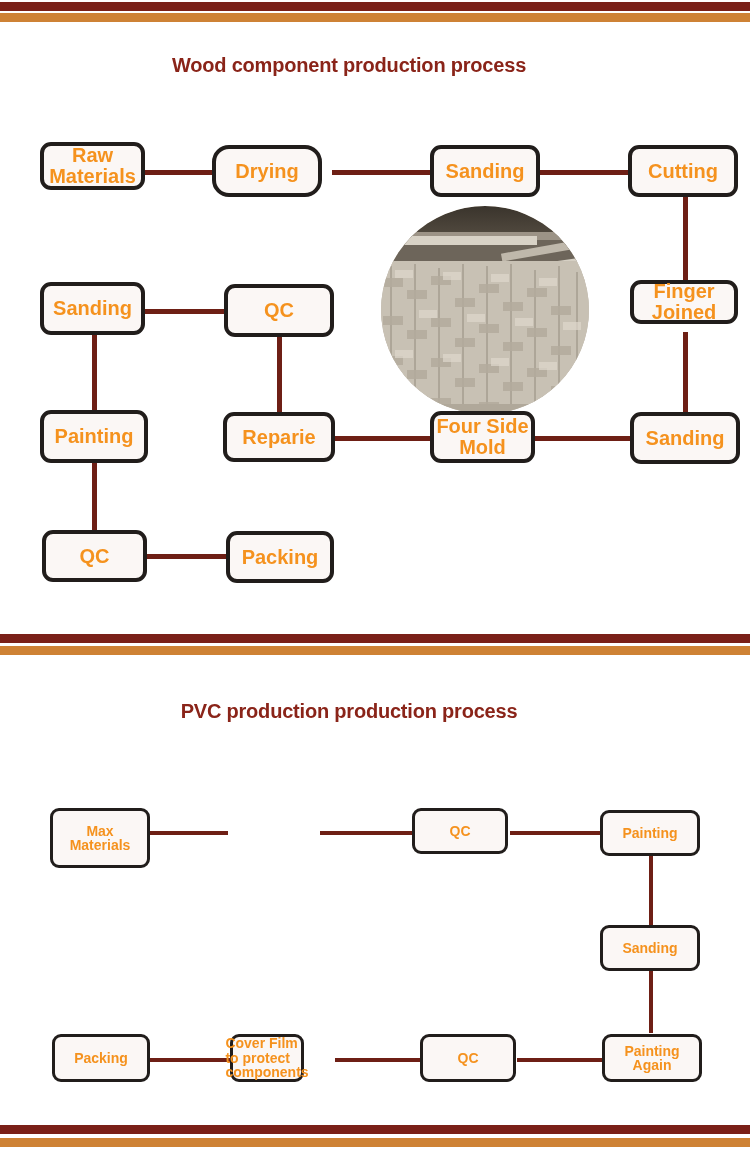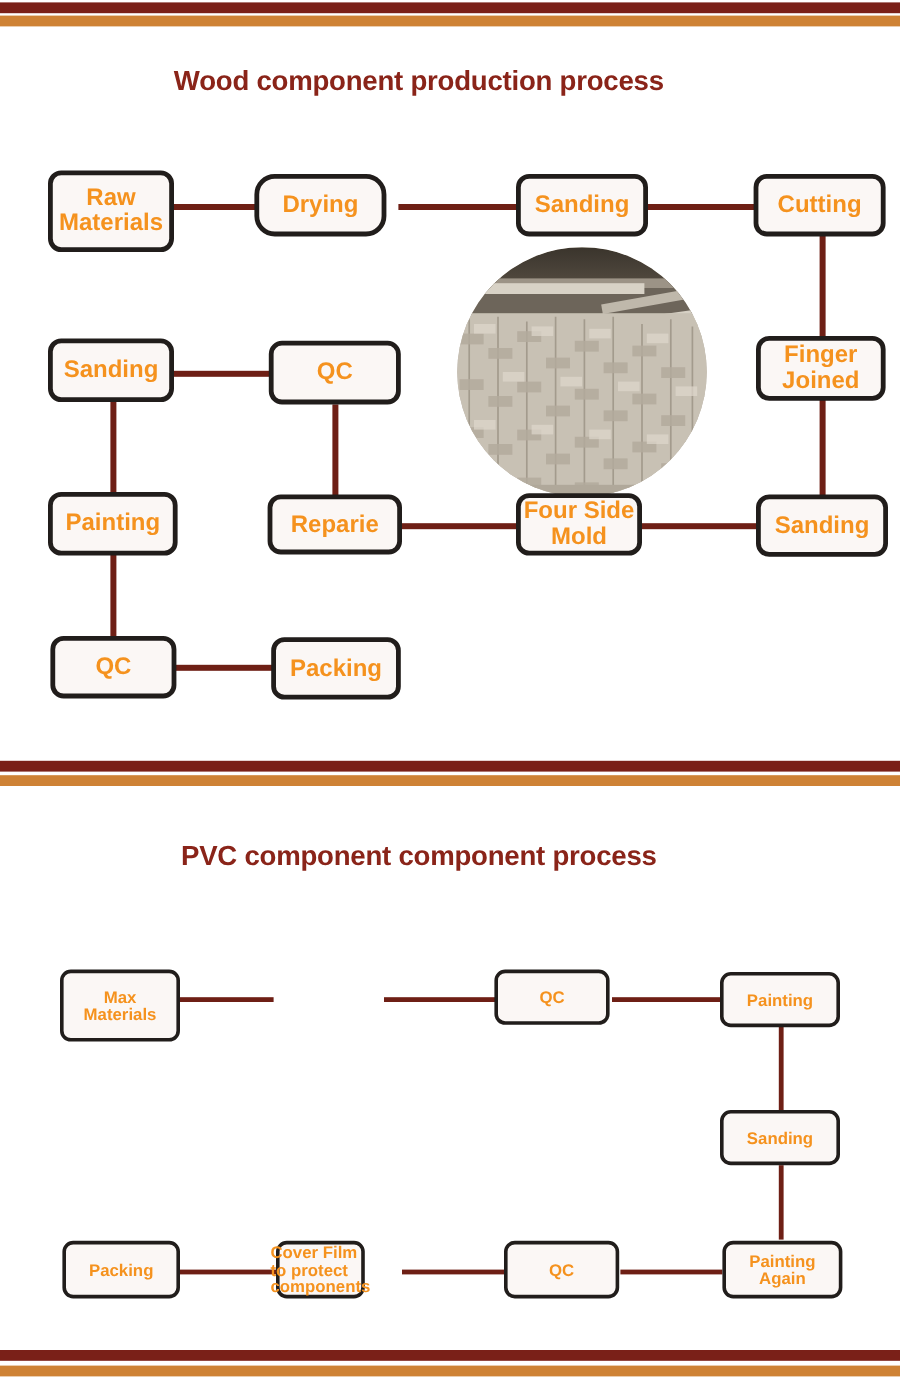--- a/index.html
+++ b/index.html
@@ -21,21 +21,21 @@
   .bar-orange { position: absolute; left: 0; width: 100%; height: 9px; background: #ce8235; }
 
   
   .section-title {
     position: absolute;
     left: 0;
     width: 698px;
     text-align: center;
     color: #8a2419;
     font-weight: bold;
-    font-size: 23px;
+    font-size: 20px;
     letter-spacing: -0.2px;
   }
 
   
   .canvas { position: absolute; left: 0; top: 0; width: 750px; height: 1149px; }
 
   
   .line {
     position: absolute;
     background: #6e1f15;
@@ -177,40 +177,40 @@
           <rect x="14" y="144" width="18" height="8"></rect>
             <rect x="62" y="148" width="18" height="8"></rect>
           <rect x="110" y="152" width="18" height="8"></rect>
             <rect x="158" y="156" width="18" height="8"></rect>
         </g>
         <rect x="0" y="198" width="208" height="10" fill="#b0a89a"></rect>
       </g>
     </svg>
   </div>
 
-  <div class="node wood" style="left:40px; top:142px; width:105px; height:68px;">
+  <div class="node wood" style="left:40px; top:142px; width:105px; height:48px;">
     <span class="label">Raw<br>Materials</span>
   </div>
   <div class="node wood" style="left:212px; top:145px; width:110px; height:52px;border-radius:17px;">
     <span class="label">Drying</span>
   </div>
   <div class="node wood" style="left:430px; top:145px; width:110px; height:52px;">
     <span class="label">Sanding</span>
   </div>
   <div class="node wood" style="left:628px; top:145px; width:110px; height:52px;">
     <span class="label">Cutting</span>
   </div>
 
   <div class="node wood" style="left:40px; top:282px; width:105px; height:53px;">
     <span class="label">Sanding</span>
   </div>
   <div class="node wood" style="left:224px; top:284px; width:110px; height:53px;">
     <span class="label">QC</span>
   </div>
-  <div class="node wood" style="left:630px; top:280px; width:108px; height:54px;">
+  <div class="node wood" style="left:630px; top:280px; width:108px; height:44px;">
     <span class="label">Finger<br>Joined</span>
   </div>
 
   <div class="node wood" style="left:40px; top:410px; width:108px; height:53px;">
     <span class="label">Painting</span>
   </div>
   <div class="node wood" style="left:223px; top:412px; width:112px; height:50px;">
     <span class="label">Reparie</span>
   </div>
   <div class="node wood" style="left:430px; top:411px; width:105px; height:52px;">
@@ -226,21 +226,21 @@
   <div class="node wood" style="left:226px; top:531px; width:108px; height:52px;">
     <span class="label">Packing</span>
   </div>
 </div>
 
 <div class="bar-group" style="top:630px;height:26px;">
   <div class="bar-maroon" style="top:4px;"></div>
   <div class="bar-orange" style="top:16px;"></div>
 </div>
 
-<div class="section-title" style="top:700px;">PVC component component process</div>
+<div class="section-title" style="top:700px;">PVC production production process</div>
 
 <div class="canvas">
 
   <div class="line h" style="left:148px; top:831px; width:80px; height:4px;"></div>
   <div class="line h" style="left:320px; top:831px; width:95px; height:4px;"></div>
   <div class="line h" style="left:510px; top:831px; width:92px; height:4px;"></div>
 
   <div class="line v" style="left:649px; top:855px; height:72px; width:4px;"></div>
   <div class="line v" style="left:649px; top:971px; height:62px; width:4px;"></div>
 

